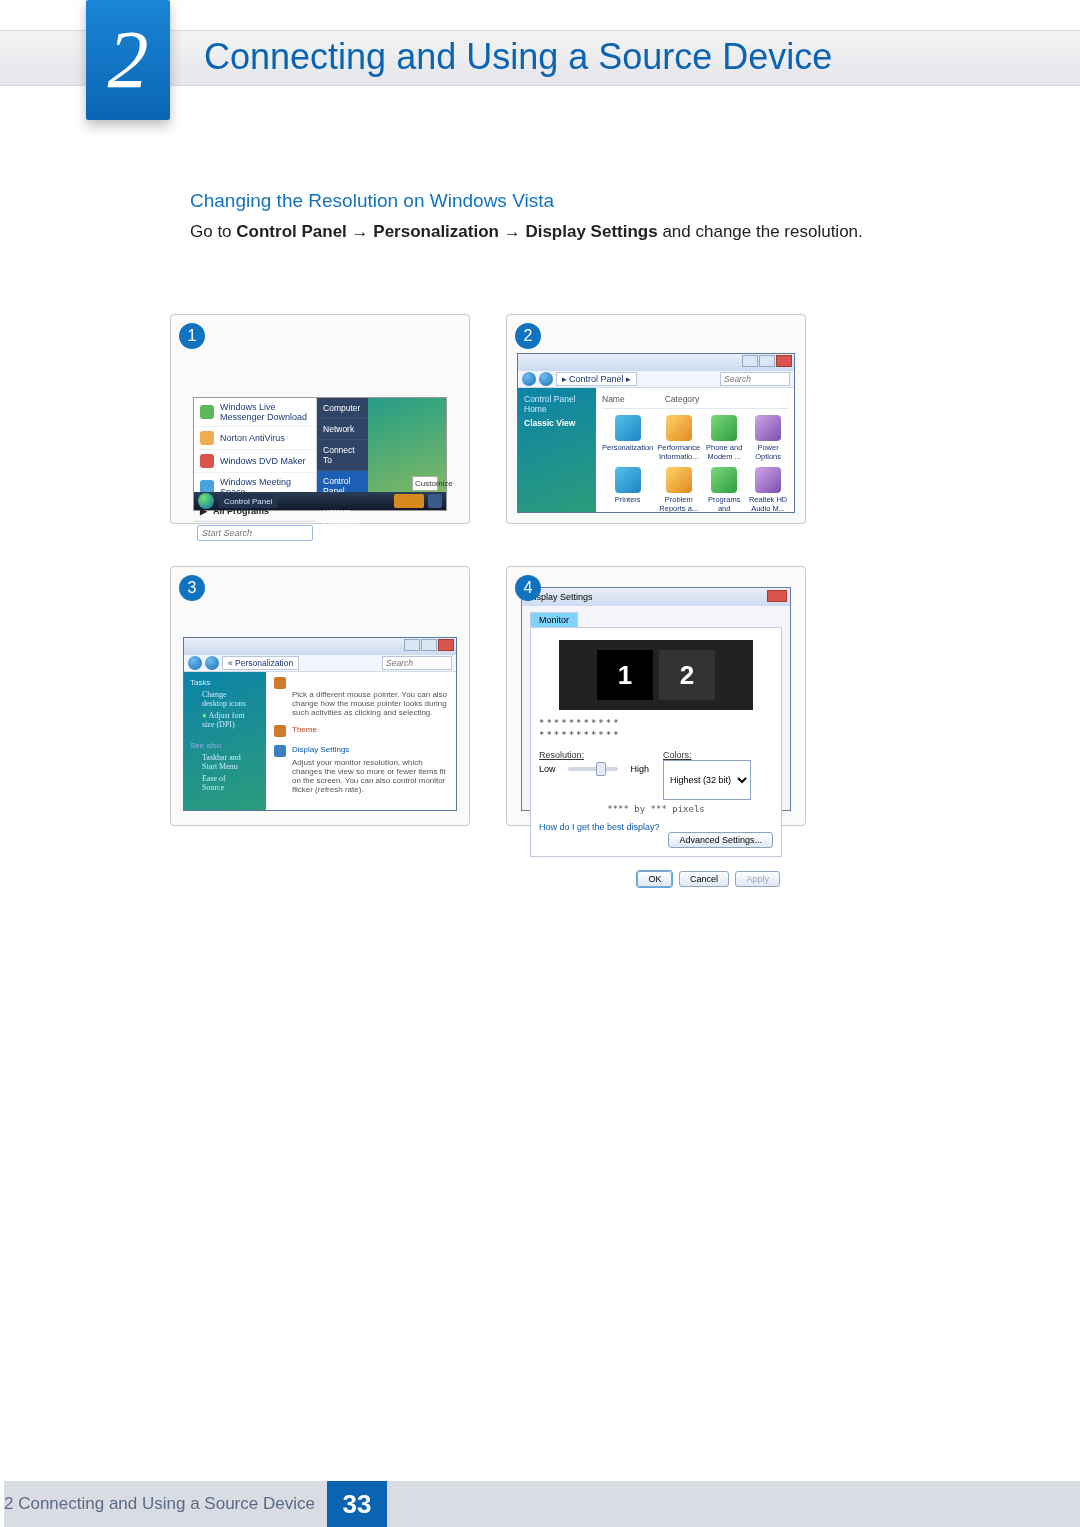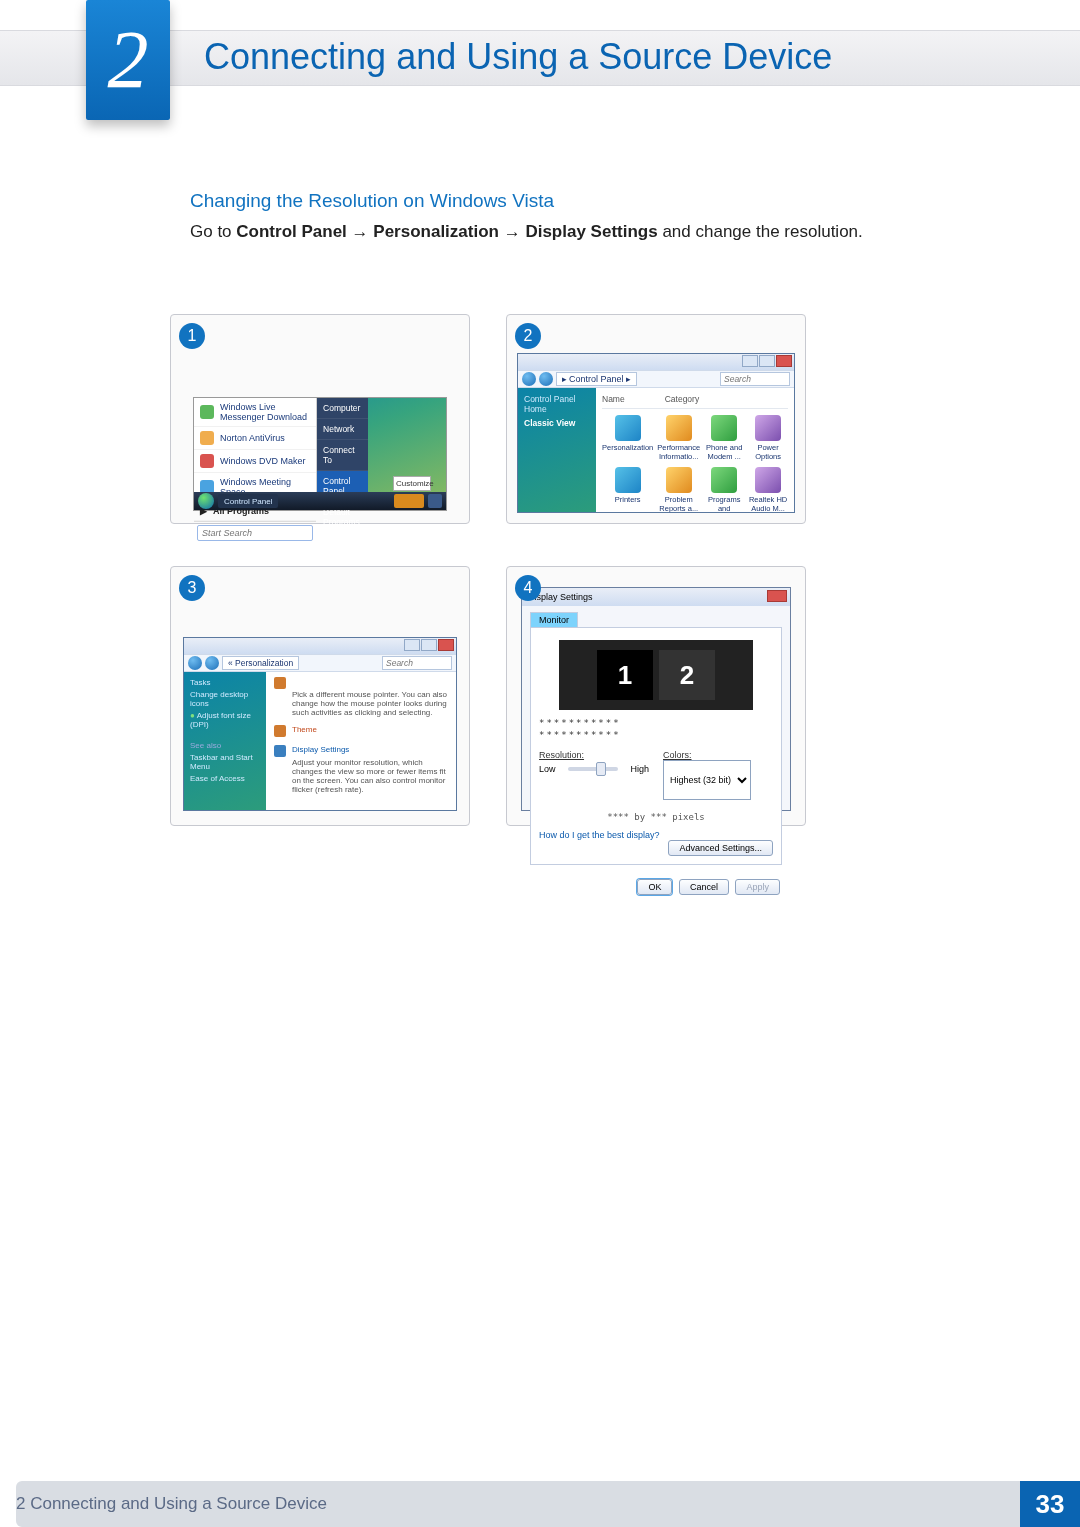--- a/index.html
+++ b/index.html
@@ -120,21 +120,21 @@
   .s1-right {
     width: 74px; background:#2f4467; color:#fff;
     display:flex; flex-direction:column;
   }
   .s1-right-item {
     padding: 5px 6px; border-bottom:1px solid rgba(255,255,255,.08);
     font-size: 8.5px;
   }
   .s1-right-item.hl { background:#1c5fb4; }
   .s1-right-custo {
-    position:absolute; right:15px; top:78px; width:38px;
+    position:absolute; right:8px; top:78px; width:26px;
     background:#fff; color:#333; font-size:8px; padding:2px;
     border:1px solid #aaa;
   }
   .s1-taskbar {
     position:absolute; left:0; right:0; bottom:0; height:18px;
     background:linear-gradient(#2b3d58,#111a28);
     display:flex; align-items:center; gap:4px; padding:0 4px;
   }
   .s1-orb { width:16px;height:16px;border-radius:50%;background:radial-gradient(circle at 35% 30%,#6fe36f,#0b6bb0);}
   .s1-tbtn { height:14px; padding:0 6px; border-radius:2px; background:#22334d; color:#cfe6ff; font-size:8px; display:flex;align-items:center; }
@@ -172,21 +172,21 @@
   
   .s3-window {
     position:absolute; inset: 70px 12px 14px 12px;
     border:1px solid #5a789f; background:#fff; font-size:8.5px;
   }
   .s3-window .s2-titlebar,.s3-window .s2-addr { font-size:8.5px; }
   .s3-window .s2-bread { font-size:8.5px; }
   .s3-body { position:absolute; top:34px; bottom:0; left:0; right:0; display:flex;}
   .s3-side { width:82px; background:linear-gradient(160deg,#0b83a8,#2c9c7b); color:#cfeaff; padding:6px; font-size:8px; }
   .s3-side .blk { margin-top:12px; color:#9ad; font-size:8px; }
-  .s3-side a { display:block; margin:3px 0; }
+  .s3-side a { display:block; margin:3px 12px;font-family:Liberation Serif, serif; }
   .s3-side a.on::before { content:"● "; color:#7fe07f; }
   .s3-main { flex:1; padding:5px 8px; font-size:8px; color:#444; }
   .s3-main .item { margin-bottom:8px; }
   .s3-main .item .hd { color:#0b5aac; margin-bottom:1px; display:flex; gap:6px; align-items:flex-start; }
   .s3-main .item .hd .sic { width:12px;height:12px;border-radius:2px;background:#d07a2e;flex:none; }
   .s3-main .item .bd { color:#555; padding-left:18px; }
   .s3-main .item.hot .hd { color:#c24a1d; }
 
   
   .s4-dialog {
@@ -200,43 +200,42 @@
   .s4-mon { height:70px; background:#222; margin:4px 20px 8px; display:flex; gap:6px; align-items:center; justify-content:center; }
   .s4-mon .m { width:56px;height:50px;background:#333;color:#fff;display:flex;align-items:center;justify-content:center;font-size:26px;font-weight:bold; }
   .s4-mon .m.on { background:#000; }
   .s4-astr { font-family:monospace; color:#333; letter-spacing:2px; margin:2px 0; }
   .s4-row { display:flex; margin-top:10px; gap:14px; }
   .s4-col { flex:1; }
   .s4-col label { text-decoration:underline; color:#333; }
   .s4-slider { display:flex; align-items:center; gap:12px; margin-top:4px; }
   .s4-track { flex:1; height:4px; background:#cfd6e4; border-radius:2px; position:relative; }
   .s4-thumb { position:absolute; right:12px; top:-5px; width:10px;height:14px;background:#e6ebf5;border:1px solid #8ea3c0;border-radius:2px;}
-  .s4-pixels { text-align:center; color:#555; margin-top:12px; font-family:monospace; }
+  .s4-pixels { text-align:center; color:#555; margin-top:4px; font-family:monospace; }
   .s4-link { color:#0b5aac; margin-top:8px; display:block; }
   .s4-adv { float:right; }
   .s4-btns { text-align:right; padding:6px 10px 4px; }
   button.vista {
     font-size:9px; padding:2px 10px; border-radius:3px;
     border:1px solid #8ea3c0; background:linear-gradient(#fdfeff,#e1e8f4);
     margin-left:4px;
   }
   button.vista.primary { box-shadow:0 0 0 1px #5aa7e6; }
   button.vista.disabled { color:#9aa5b8; }
   select.vista { font-size:9px; border:1px solid #8ea3c0; padding:13px 2px; background:#fff; }
 
   
   .footer {
     position: absolute;
-    bottom: 0; left: 16px; right: 0;
+    bottom: 0; left: 4px; right: 0;
     height: 46px;
     background: #d9dde3;
-    display: flex; align-items: center; justify-content: space-between;
+    display: flex; align-items: center; justify-content: flex-start;
     padding-right: 0;
     font-size: 17px;
-    border-radius: 6px;
   }
   .footer-text { color: #5b6a86; margin-right: 12px; }
   .footer-page {
     background: #0a64b2; color:#fff; width:60px; height:46px;
     display:flex; align-items:center; justify-content:center;
     font-size: 26px; font-weight:bold;
   }
 </style>
 </head>
 <body>
@@ -369,21 +368,21 @@
           <input placeholder="Search" style="">
         </div>
       </div>
       <div class="s3-body">
         <div class="s3-side">
           <div>Tasks</div>
           <a>Change desktop icons</a>
           <a class="on">Adjust font size (DPI)</a>
           <div class="blk">See also</div>
           <a>Taskbar and Start Menu</a>
-          <a>Ease of Access</a>
+          <a>Ease of Source</a>
         </div>
         <div class="s3-main">
           <div class="item">
             <div class="hd">
                 <span class="sic"></span>
               </div>
             <div class="bd">Pick a different mouse pointer. You can also change how the mouse pointer looks during such activities as clicking and selecting.</div>
           </div>
           <div class="item hot">
             <div class="hd">

